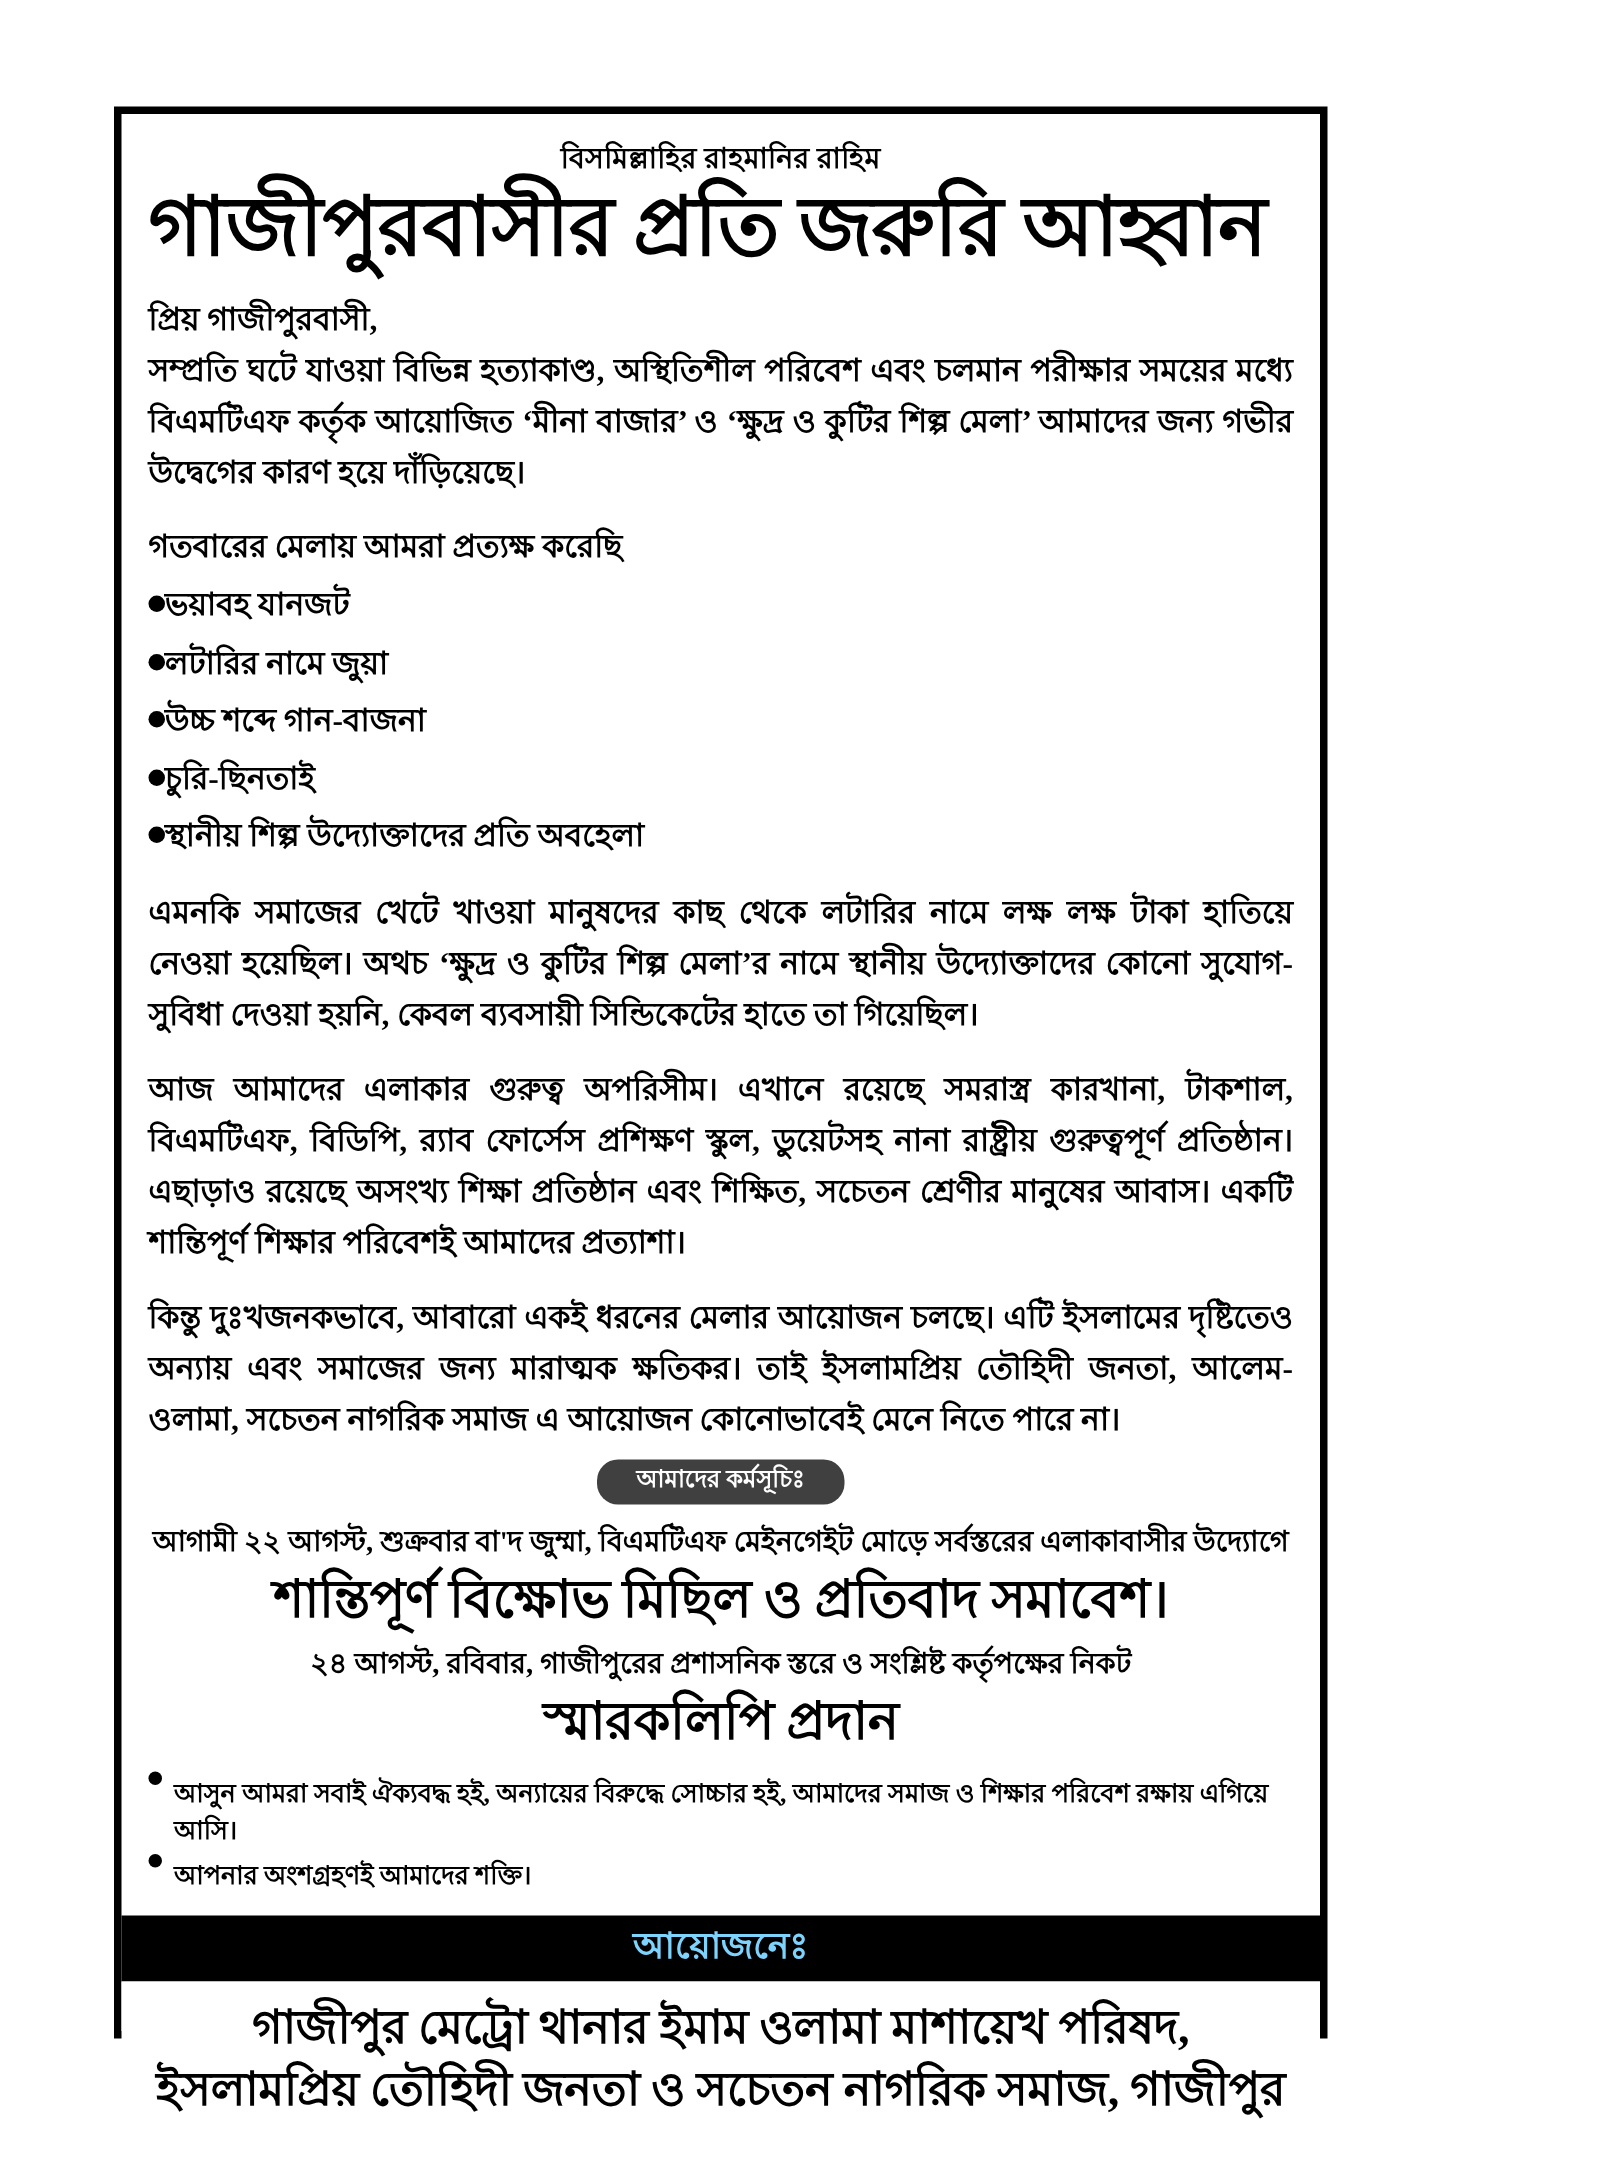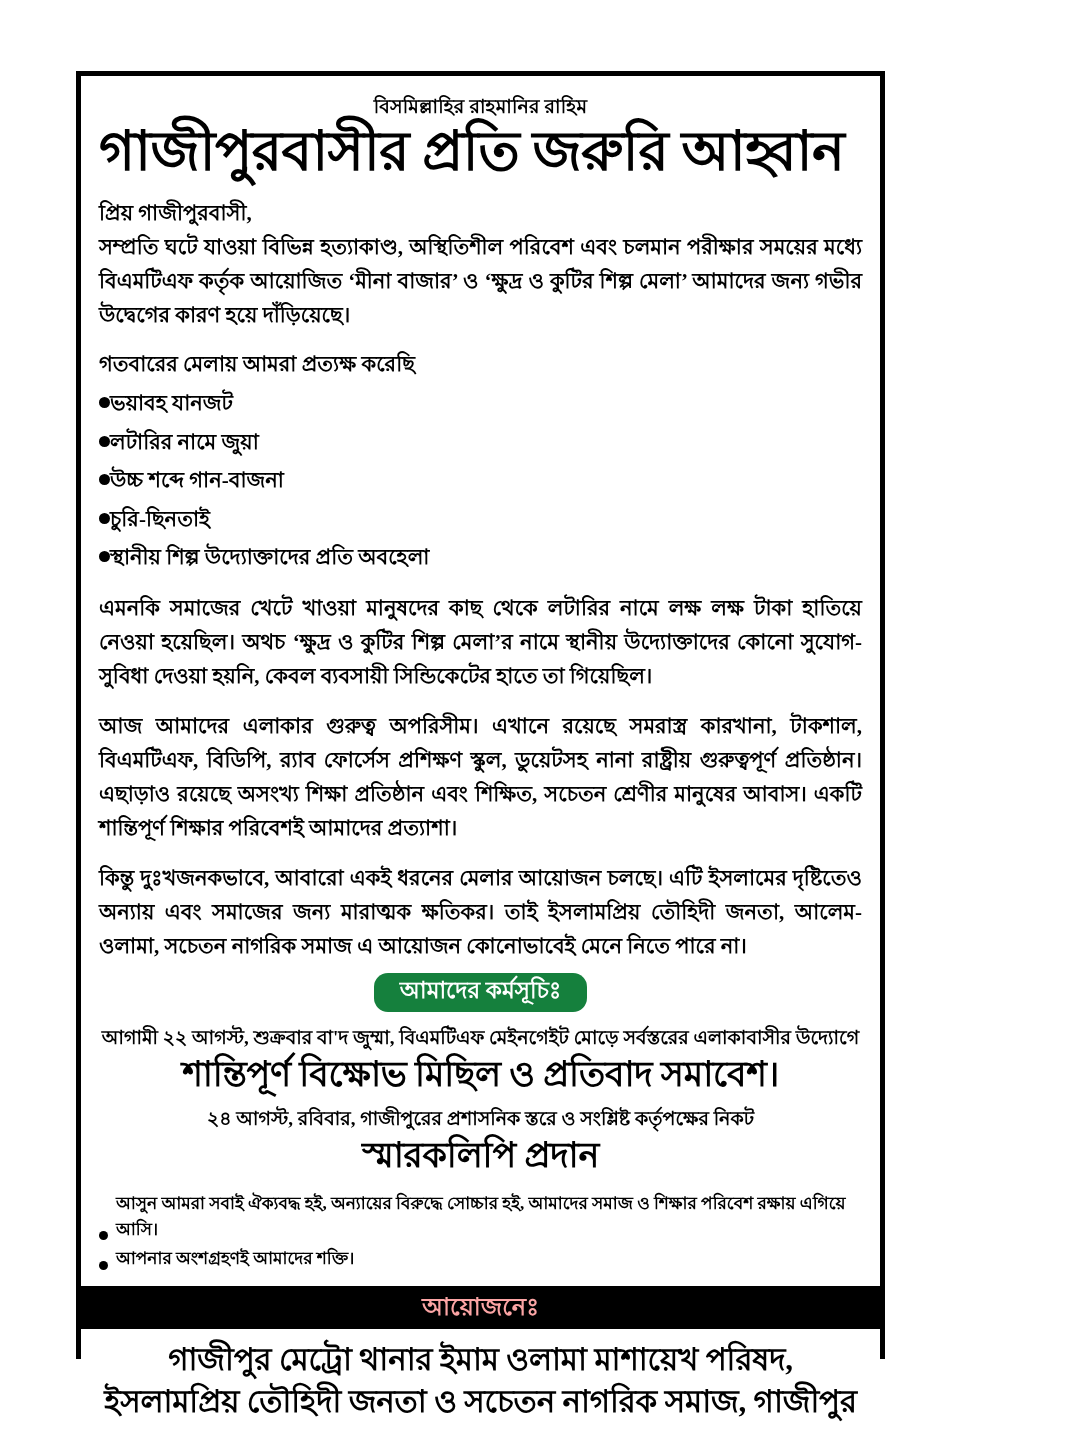--- a/index.html
+++ b/index.html
@@ -110,23 +110,23 @@
     top: -2px;
   }
 
   
   .programme {
     text-align: center;
     margin-top: 6px;
   }
   .pill {
     display: inline-block;
-    background: #15803d;
+    background: #404040;
     color: #ffffff;
-    font-size: 23px;
+    font-size: 16px;
     font-weight: 700;
     padding: 4px 26px 7px 26px;
     border-radius: 14px;
     line-height: 1.2;
     margin: 4px 0 8px 0;
   }
   .prog-sub {
     font-size: 19px;
     font-weight: 600;
     line-height: 1.45;
@@ -162,38 +162,38 @@
     margin: 6px 0 6px 0;
     padding: 0;
     text-align: left;
   }
   ul.bullets-small li {
     font-size: 17px;
     font-weight: 600;
     line-height: 1.5;
     padding: 2px 0;
     display: flex;
-    align-items: flex-end;
+    align-items: flex-start;
     gap: 8px;
   }
   .dot-sm {
     display: inline-block;
     width: 9px;
     height: 9px;
     border-radius: 50%;
     background: #000000;
     flex: 0 0 auto;
     position: relative;
     top: -2px;
   }
 
   
   .organiser-bar {
     background: #000000;
-    color: #fca5a5;
+    color: #7dd3fc;
     text-align: center;
     font-size: 24px;
     font-weight: 700;
     line-height: 1.22;
     padding: 4px 0 7px 0;
   }
   .organiser-box {
     background: #ffffff;
     text-align: center;
     padding: 10px 14px 14px 14px;

